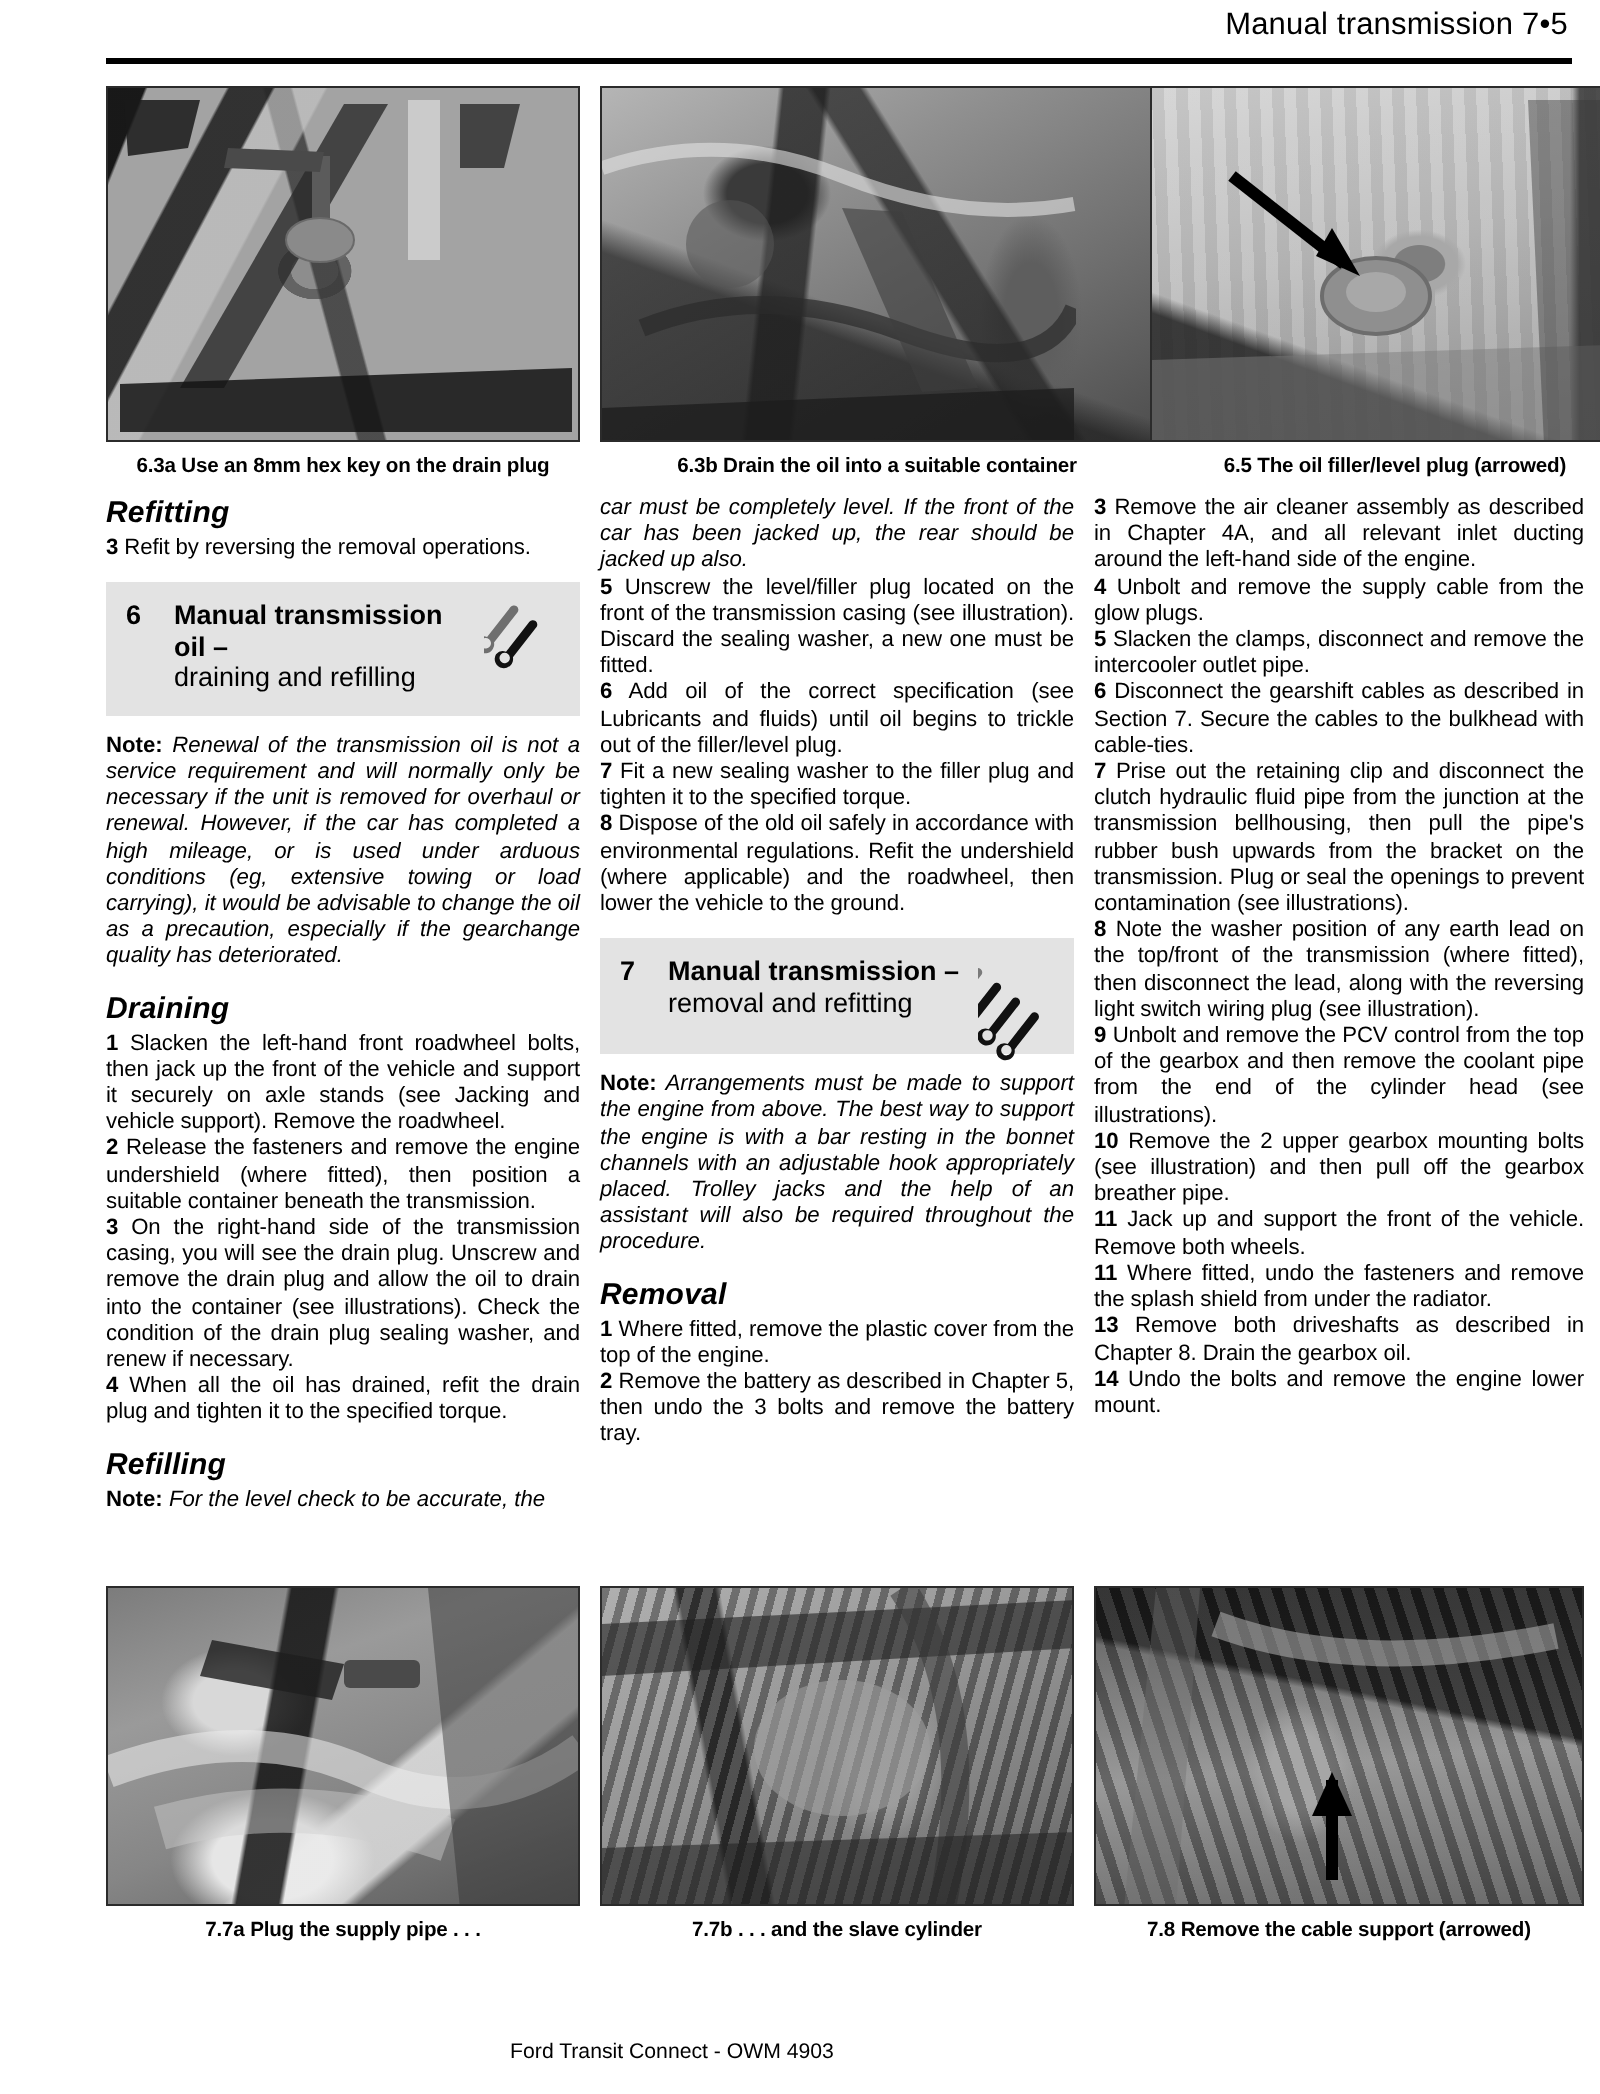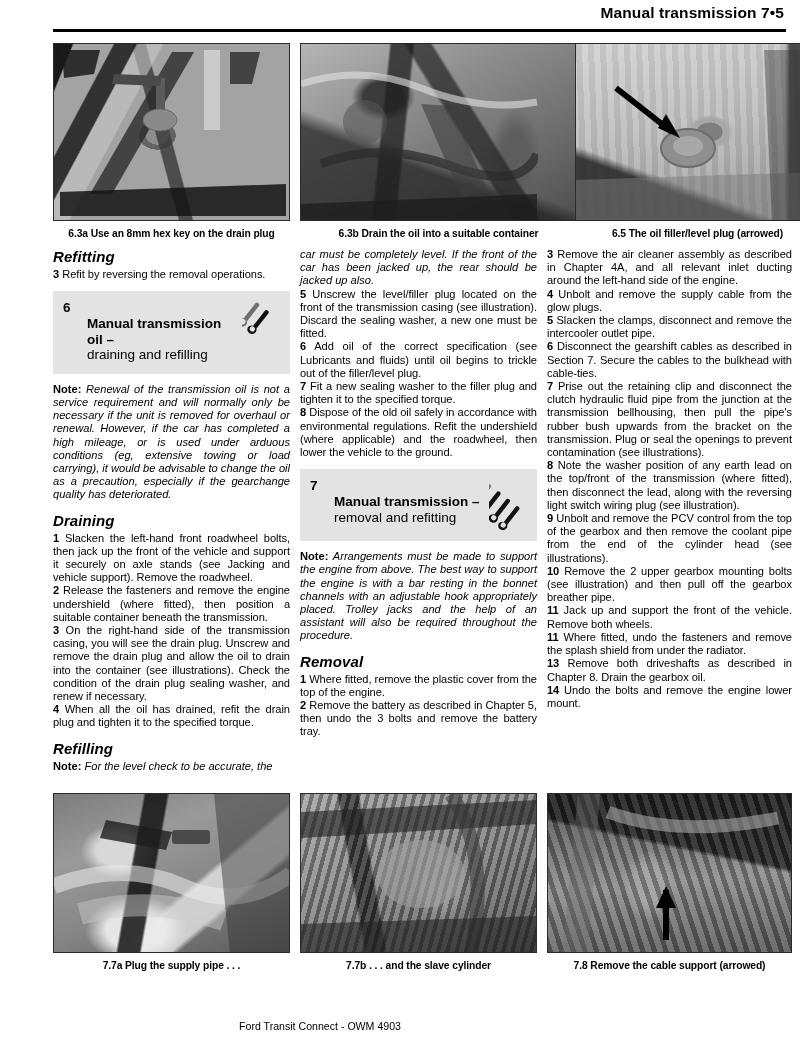--- a/index.html
+++ b/index.html
@@ -22,21 +22,21 @@
     top: 0;
     left: 0;
     width: 800px;
     height: 34px;
   }
   .header-title {
     position: absolute;
     right: 16px;
     top: 4px;
     font-size: 15.5px;
-    font-weight: 700;
+    font-weight: 400;
     letter-spacing: 0.1px;
     white-space: nowrap;
   }
   .header-rule {
     position: absolute;
     left: 53px;
     right: 14px;
     top: 29px;
     height: 3px;
     background: #000;
@@ -160,21 +160,20 @@
     left: 10px;
     top: 9px;
     font-size: 13.5px;
     font-weight: bold;
   }
   .section-title {
     margin-left: 26px;
     font-size: 13.5px;
     font-weight: bold;
     line-height: 15.5px;
-    margin-top: 16px;
   }
   .section-sub {
     margin-left: 26px;
     font-size: 13.5px;
     font-weight: normal;
     line-height: 15.5px;
   }
   .spanners {
     position: absolute;
     right: 4px;
@@ -185,20 +184,21 @@
   .spanners svg { display: block; }
 
   
   .footer {
     position: absolute;
     left: 0;
     top: 1020px;
     width: 640px;
     text-align: center;
     font-size: 10.6px;
+    padding-left: 16px;
   }
 </style>
 </head>
 <body>
 
 <div class="page-header">
   <div class="header-title">Manual transmission  7•5</div>
   <div class="header-rule"></div>
 </div>
 

